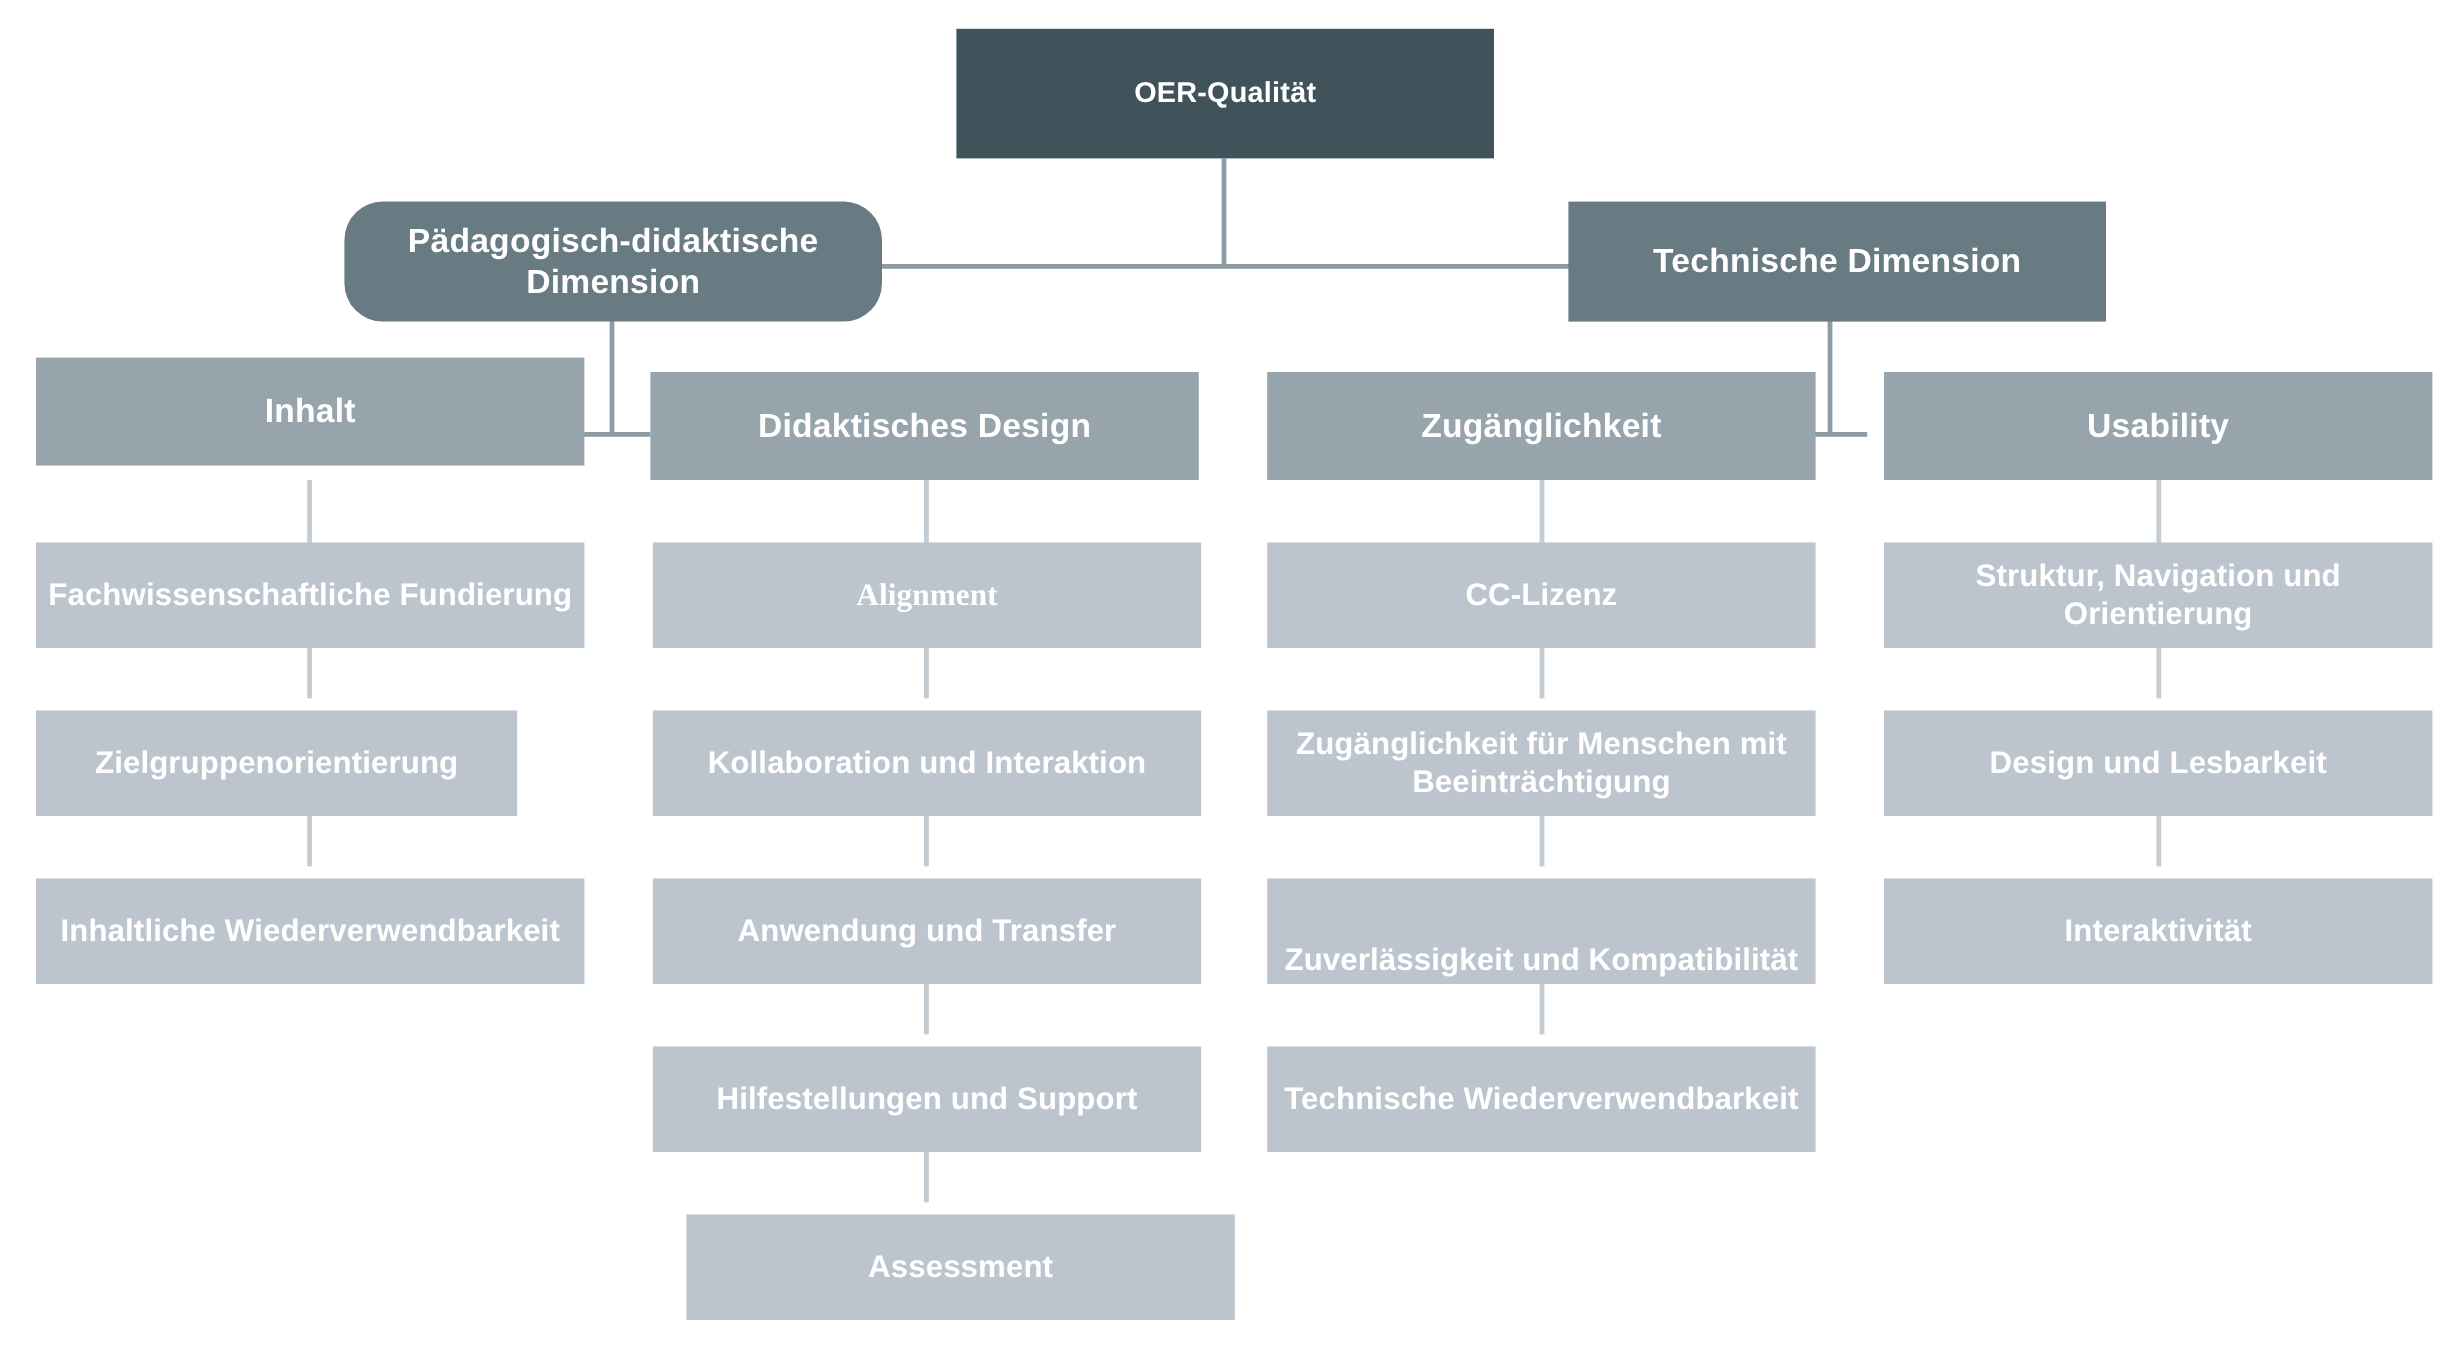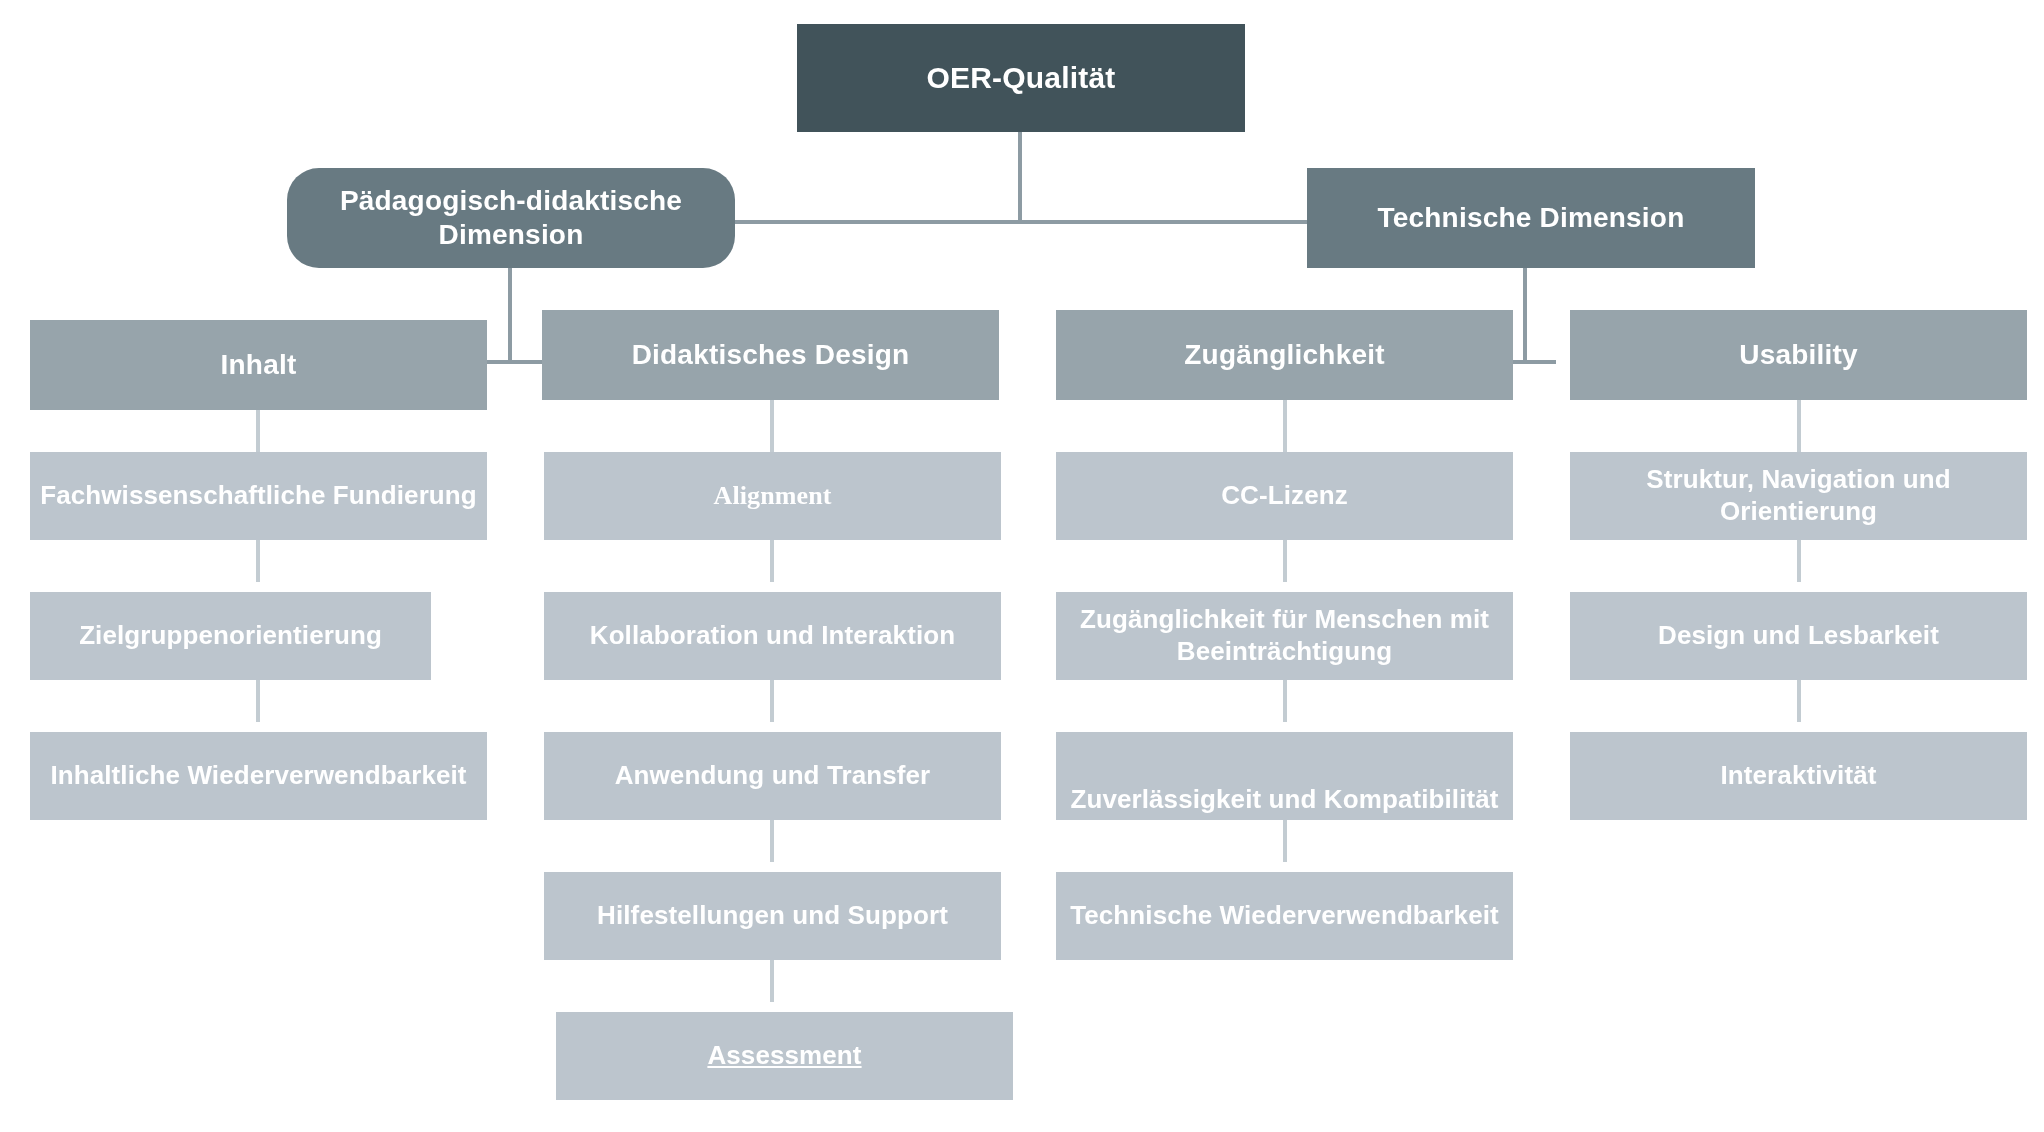--- a/index.html
+++ b/index.html
@@ -25,21 +25,21 @@
     text-align: center;
     color: #ffffff;
     font-weight: bold;
     line-height: 1.22;
     box-sizing: border-box;
     padding: 4px 10px;
     z-index: 3;
   }
   .level-root {
     background: #41535a;
-    font-size: 30px;
+    font-size: 24px;
     letter-spacing: 0.2px;
   }
   .level-dim {
     background: #687a82;
     font-size: 28px;
     letter-spacing: 0.2px;
   }
   .level-cat {
     background: #97a4ab;
     font-size: 28px;
@@ -100,21 +100,21 @@
   </div>
 
   <div class="node level-dim" style="left:287px; top:168px; width:448px; height:100px;border-radius:32px;">
     <span>Pädagogisch-didaktische Dimension</span>
   </div>
 
   <div class="node level-dim" style="left:1307px; top:168px; width:448px; height:100px;">
     <span>Technische Dimension</span>
   </div>
 
-  <div class="node level-cat" style="left:30px; top:320px; width:457px; height:90px;">
+  <div class="node level-cat" style="left:30px; top:298px; width:457px; height:90px;">
     <span>Inhalt</span>
   </div>
 
   <div class="node level-cat" style="left:542px; top:310px; width:457px; height:90px;">
     <span>Didaktisches Design</span>
   </div>
 
   <div class="node level-cat" style="left:1056px; top:310px; width:457px; height:90px;">
     <span>Zugänglichkeit</span>
   </div>
@@ -138,21 +138,21 @@
   </div>
   <div class="node level-leaf" style="left:544px; top:592px; width:457px; height:88px;">
     <span>Kollaboration und Interaktion</span>
   </div>
   <div class="node level-leaf" style="left:544px; top:732px; width:457px; height:88px;">
     <span>Anwendung und Transfer</span>
   </div>
   <div class="node level-leaf" style="left:544px; top:872px; width:457px; height:88px;">
     <span>Hilfestellungen und Support</span>
   </div>
-  <div class="node level-leaf" style="left:556px; top:1012px; width:457px; height:88px;text-decoration:underline;">
+  <div class="node level-leaf" style="left:572px; top:1012px; width:457px; height:88px;">
     <span>Assessment</span>
   </div>
 
   <div class="node level-leaf" style="left:1056px; top:452px; width:457px; height:88px;">
     <span>CC-Lizenz</span>
   </div>
   <div class="node level-leaf" style="left:1056px; top:592px; width:457px; height:88px;">
     <span>Zugänglichkeit für Menschen mit Beeinträchtigung</span>
   </div>
   <div class="node level-leaf" style="left:1056px; top:732px; width:457px; height:88px;align-items:flex-end;">

